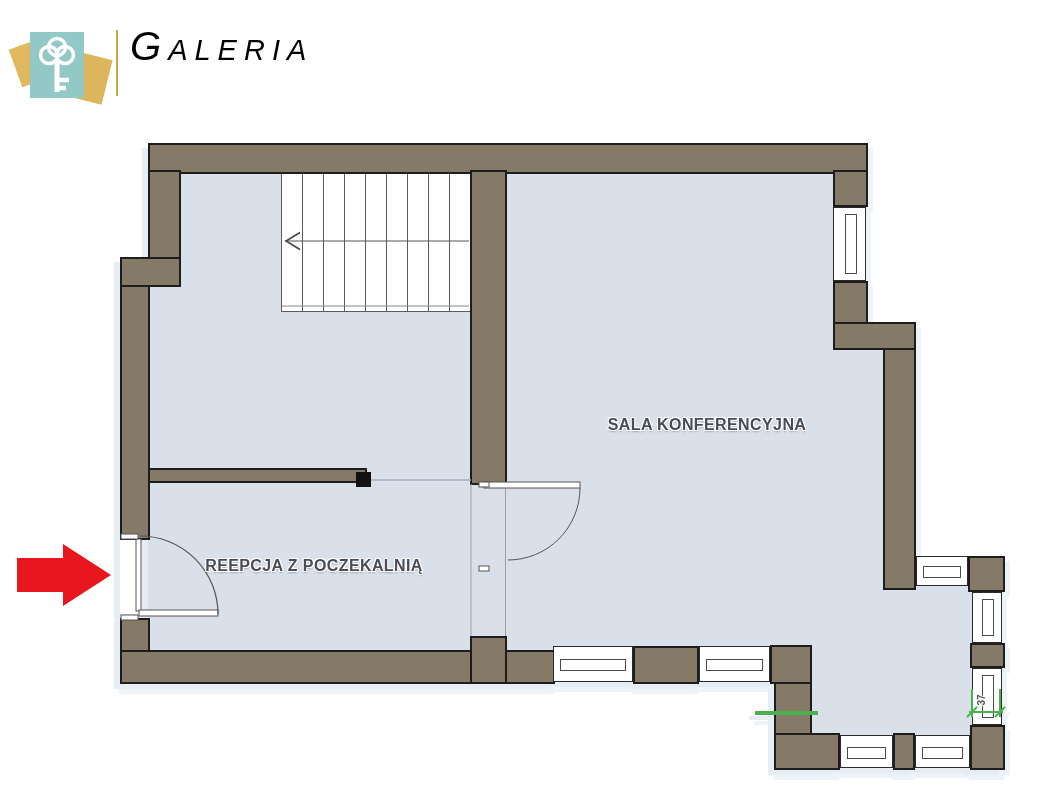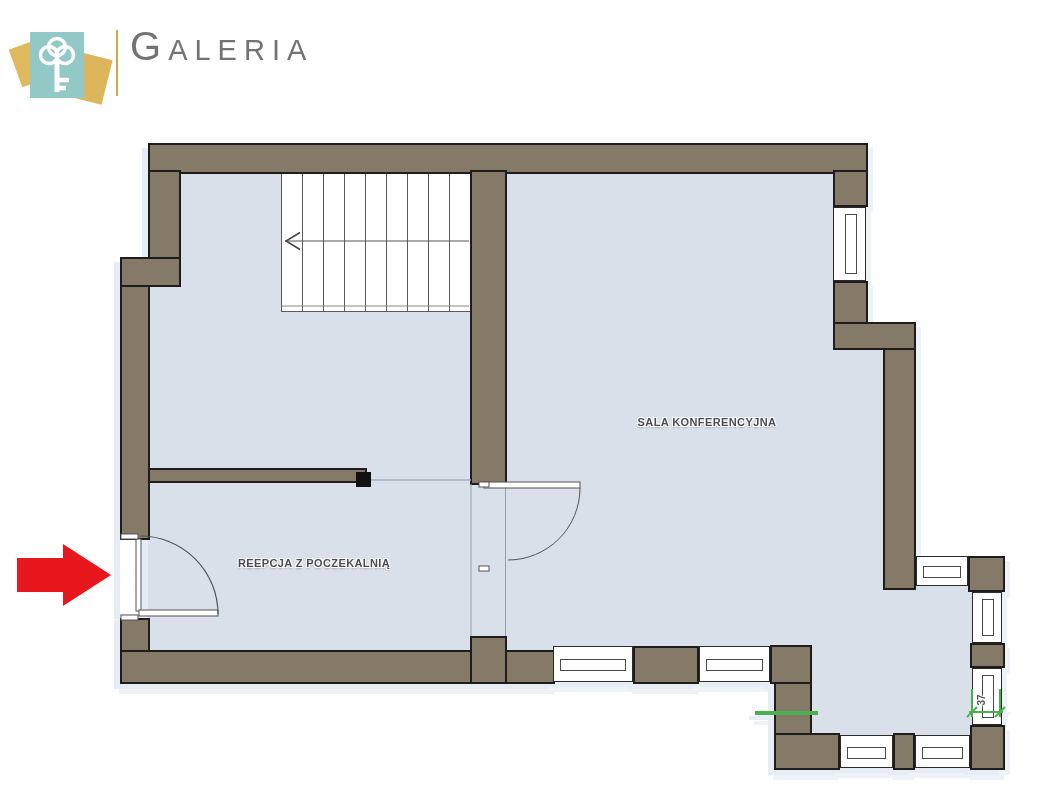--- a/index.html
+++ b/index.html
@@ -7,42 +7,42 @@
     width:1038px;height:800px;position:relative;overflow:hidden;
     background:#ffffff;
     font-family:"Liberation Sans", sans-serif;
   }
   
   .logo{position:absolute;left:12px;top:22px;width:330px;height:92px;}
   .logo .gold1{position:absolute;left:2px;top:18px;width:50px;height:40px;background:#e0b95f;transform:rotate(-20deg);}
   .logo .gold2{position:absolute;left:34px;top:30px;width:62px;height:46px;background:#ddb55c;transform:rotate(14deg);}
   .logo .teal{position:absolute;left:18px;top:10px;width:54px;height:66px;background:#92c8c6;}
   .logo .sep{position:absolute;left:104px;top:8px;width:2px;height:66px;background:#c9a94e;}
-  .logo .brandtext{position:absolute;left:118px;top:4px;color:#737373;}
+  .logo .brandtext{position:absolute;left:118px;top:4px;color:#000000;font-style:italic;}
   .brand-line1{font-size:29px;letter-spacing:7px;line-height:40px;}
   .brand-line1::first-letter{font-size:40px;}
   .brand-line2{font-size:18px;letter-spacing:3px;line-height:26px;}
   .brand-line2::first-letter{font-size:25px;}
   
   #plan{position:absolute;left:0;top:0;width:1038px;height:800px;
         filter:drop-shadow(-6px 5px 0 #e6edf4) drop-shadow(5px 5px 0 #eef3f8);}
   .floor{position:absolute;background:#d9e0e9;}
   .w{position:absolute;background:#857968;border:2px solid #1d1d1d;box-sizing:border-box;}
   .sq{position:absolute;background:#111;}
   .win{position:absolute;background:#ffffff;border:1px solid #2a2a2a;box-sizing:border-box;}
   .win .glass{position:absolute;border:1px solid #4a4a4a;background:#fff;}
   .win.h .glass{left:6px;right:6px;top:50%;height:10px;margin-top:-5px;}
   .win.v .glass{top:6px;bottom:6px;left:50%;width:10px;margin-left:-5px;}
   .stairs{position:absolute;left:281px;top:172px;width:190px;height:140px;
     background:repeating-linear-gradient(to right,#ffffff 0px,#ffffff 20px,#5a5a5a 20px,#5a5a5a 21px);
     border:1px solid #5a5a5a;box-sizing:border-box;}
   .opening{position:absolute;background:#fff;}
   #overlay{position:absolute;left:0;top:0;width:1038px;height:800px;pointer-events:none;}
   
-  .room-label{position:absolute;font-weight:bold;font-size:11px;letter-spacing:0.4px;
+  .room-label{position:absolute;font-weight:bold;font-size:16px;letter-spacing:0.4px;
     color:#4b4b55;text-align:center;
     text-shadow:-1px -1px 0 #fff,1px -1px 0 #fff,-1px 1px 0 #fff,1px 1px 0 #fff,0 2px 2px rgba(0,0,0,.25);}
   .dim-label{position:absolute;left:969px;top:692px;width:30px;height:16px;
     transform:rotate(-90deg);font-size:10px;font-weight:bold;color:#555;text-align:center;
     text-shadow:-1px 0 0 #fff,1px 0 0 #fff,0 -1px 0 #fff,0 1px 0 #fff;}
   .arrow{position:absolute;left:17px;top:544px;width:94px;height:62px;background:#e8161d;
     clip-path:polygon(0 14px,46px 14px,46px 0,94px 31px,46px 62px,46px 48px,0 48px);}
 </style>
 </head>
 <body>

